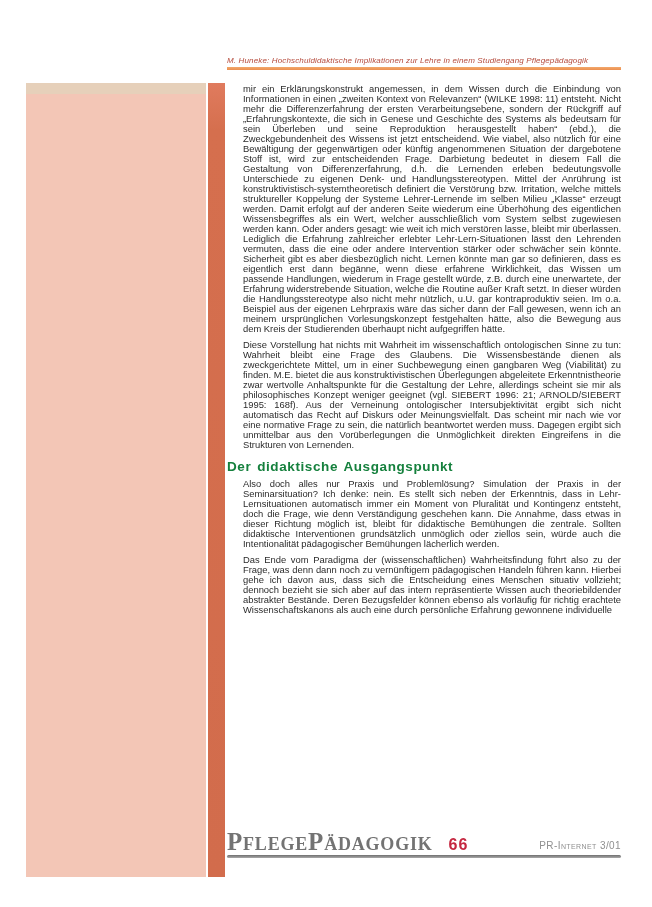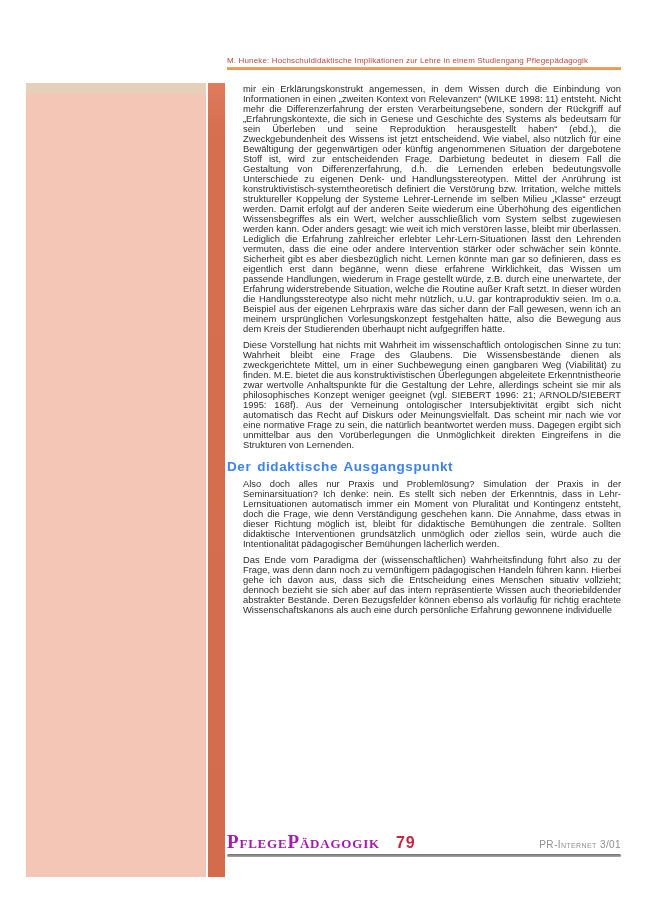--- a/index.html
+++ b/index.html
@@ -35,20 +35,21 @@
   
   .running-head {
     position: absolute;
     left: 227px; top: 56px;
     width: 394px;
     font-size: 8px;
     letter-spacing: 0.15px;
     white-space: nowrap;
     overflow: hidden;
     color: #b5493a;
+    font-style: italic;
   }
   .running-rule {
     position: absolute;
     left: 227px; top: 67px;
     width: 394px; height: 3px;
     background: linear-gradient(#f2a86c, #ec8f4e);
   }
 
   
   .article {
@@ -63,41 +64,41 @@
     line-height: 10px;
     text-align: justify;
   }
   .article h2 {
     margin: 9px 0 5px 0;
     font-size: 13.5px;
     line-height: 15px;
     font-weight: bold;
     letter-spacing: 0.6px;
     word-spacing: 1.5px;
-    color: #3b82f6;
+    color: #15803d;
   }
 
   
   .footer {
     position: absolute;
     left: 227px; top: 831px;
     width: 394px;
   }
   .footer-row {
     display: flex;
     align-items: baseline;
   }
   .journal {
     font-family: "Liberation Serif", serif;
     font-variant: small-caps;
     font-weight: bold;
-    font-size: 19px;
+    font-size: 25px;
     line-height: 22px;
     letter-spacing: 0.8px;
-    color: #a21caf;
+    color: #737373;
     text-align: right;
   }
   .pagenum {
     margin-left: 16px;
     font-family: "Liberation Sans", sans-serif;
     font-weight: bold;
     font-size: 16px;
     letter-spacing: 1px;
     color: #c52740;
   }
@@ -134,19 +135,19 @@
     <p>mir ein Erklärungskonstrukt angemessen, in dem Wissen durch die Einbindung von Informationen in einen „zweiten Kontext von Relevanzen“ (WILKE 1998: 11) entsteht. Nicht mehr die Differenzerfahrung der ersten Verarbeitungsebene, sondern der Rückgriff auf „Erfahrungskontexte, die sich in Genese und Geschichte des Systems als bedeutsam für sein Überleben und seine Reproduktion herausgestellt haben“ (ebd.), die Zweckgebundenheit des Wissens ist jetzt entscheidend. Wie viabel, also nützlich für eine Bewältigung der gegenwärtigen oder künftig angenommenen Situation der dargebotene Stoff ist, wird zur entscheidenden Frage. Darbietung bedeutet in diesem Fall die Gestaltung von Differenzerfahrung, d.h. die Lernenden erleben bedeutungsvolle Unterschiede zu eigenen Denk- und Handlungsstereotypen. Mittel der Anrührung ist konstruktivistisch-systemtheoretisch definiert die Verstörung bzw. Irritation, welche mittels struktureller Koppelung der Systeme Lehrer-Lernende im selben Milieu „Klasse“ erzeugt werden. Damit erfolgt auf der anderen Seite wiederum eine Überhöhung des eigentlichen Wissensbegriffes als ein Wert, welcher ausschließlich vom System selbst zugewiesen werden kann. Oder anders gesagt: wie weit ich mich verstören lasse, bleibt mir überlassen. Lediglich die Erfahrung zahlreicher erlebter Lehr-Lern-Situationen lässt den Lehrenden vermuten, dass die eine oder andere Intervention stärker oder schwächer sein könnte. Sicherheit gibt es aber diesbezüglich nicht. Lernen könnte man gar so definieren, dass es eigentlich erst dann begänne, wenn diese erfahrene Wirklichkeit, das Wissen um passende Handlungen, wiederum in Frage gestellt würde, z.B. durch eine unerwartete, der Erfahrung widerstrebende Situation, welche die Routine außer Kraft setzt. In dieser würden die Handlungsstereotype also nicht mehr nützlich, u.U. gar kontraproduktiv seien. Im o.a. Beispiel aus der eigenen Lehrpraxis wäre das sicher dann der Fall gewesen, wenn ich an meinem ursprünglichen Vorlesungskonzept festgehalten hätte, also die Bewegung aus dem Kreis der Studierenden überhaupt nicht aufgegriffen hätte.</p>
     <p>Diese Vorstellung hat nichts mit Wahrheit im wissenschaftlich ontologischen Sinne zu tun: Wahrheit bleibt eine Frage des Glaubens. Die Wissensbestände dienen als zweckgerichtete Mittel, um in einer Suchbewegung einen gangbaren Weg (Viabilität) zu finden. M.E. bietet die aus konstruktivistischen Überlegungen abgeleitete Erkenntnistheorie zwar wertvolle Anhaltspunkte für die Gestaltung der Lehre, allerdings scheint sie mir als philosophisches Konzept weniger geeignet (vgl. SIEBERT 1996: 21; ARNOLD/SIEBERT 1995: 168f). Aus der Verneinung ontologischer Intersubjektivität ergibt sich nicht automatisch das Recht auf Diskurs oder Meinungsvielfalt. Das scheint mir nach wie vor eine normative Frage zu sein, die natürlich beantwortet werden muss. Dagegen ergibt sich unmittelbar aus den Vorüberlegungen die Unmöglichkeit direkten Eingreifens in die Strukturen von Lernenden.</p>
     <h2>Der didaktische Ausgangspunkt</h2>
     <p>Also doch alles nur Praxis und Problemlösung? Simulation der Praxis in der Seminarsituation? Ich denke: nein. Es stellt sich neben der Erkenntnis, dass in Lehr-Lernsituationen automatisch immer ein Moment von Pluralität und Kontingenz entsteht, doch die Frage, wie denn Verständigung geschehen kann. Die Annahme, dass etwas in dieser Richtung möglich ist, bleibt für didaktische Bemühungen die zentrale. Sollten didaktische Interventionen grundsätzlich unmöglich oder ziellos sein, würde auch die Intentionalität pädagogischer Bemühungen lächerlich werden.</p>
     <p>Das Ende vom Paradigma der (wissenschaftlichen) Wahrheitsfindung führt also zu der Frage, was denn dann noch zu vernünftigem pädagogischen Handeln führen kann. Hierbei gehe ich davon aus, dass sich die Entscheidung eines Menschen situativ vollzieht; dennoch bezieht sie sich aber auf das intern repräsentierte Wissen auch theoriebildender abstrakter Bestände. Deren Bezugsfelder können ebenso als vorläufig für richtig erachtete Wissenschaftskanons als auch eine durch persönliche Erfahrung gewonnene individuelle</p>
   </div>
 
   <div class="footer">
     <div class="footer-row">
       <span class="journal">PflegePädagogik</span>
-      <span class="pagenum">79</span>
+      <span class="pagenum">66</span>
       <span class="issue">PR-Internet 3/01</span>
     </div>
     <div class="footer-rule"></div>
   </div>
 
 </div>
 
 </body></html>

